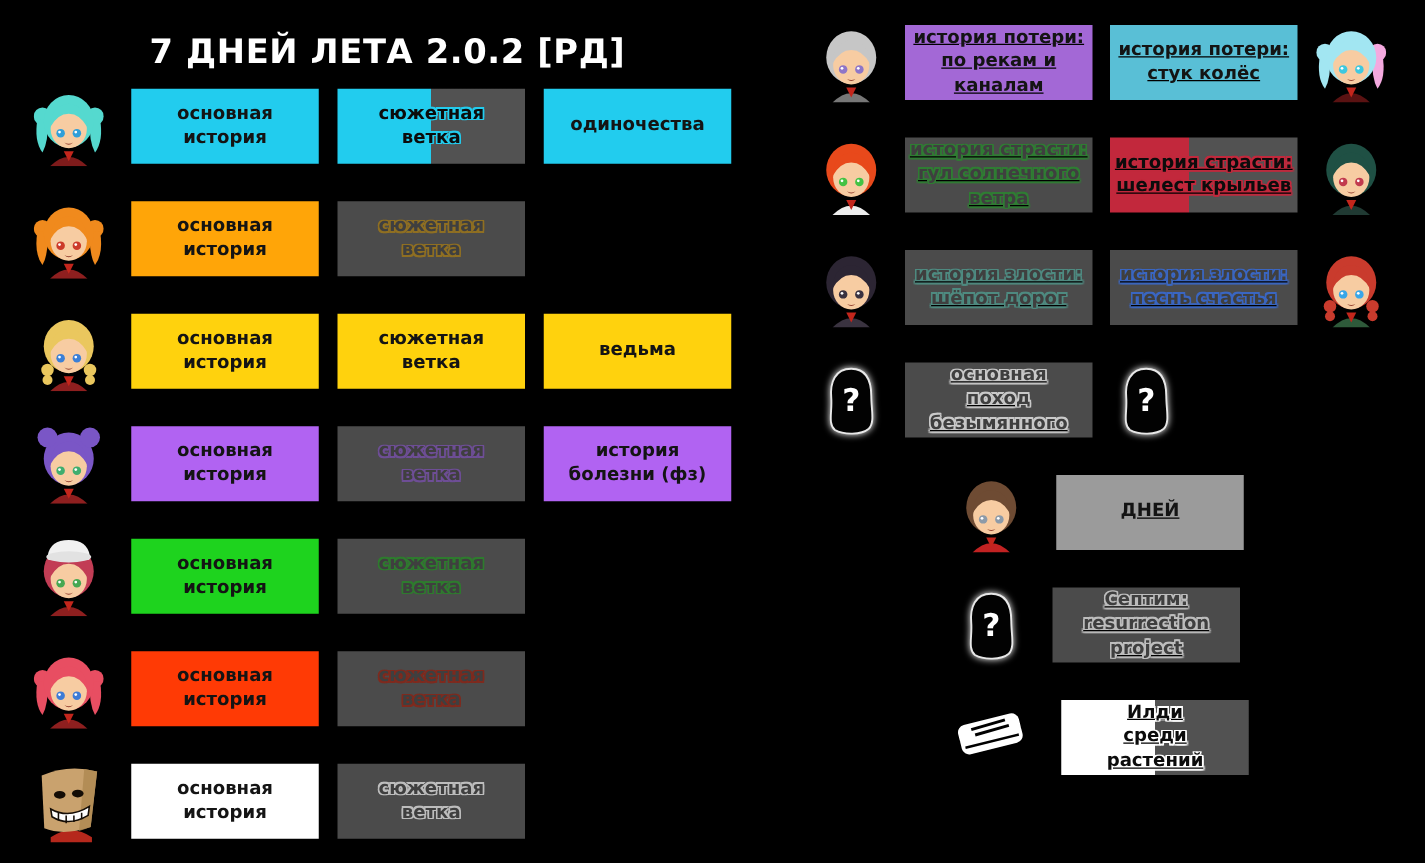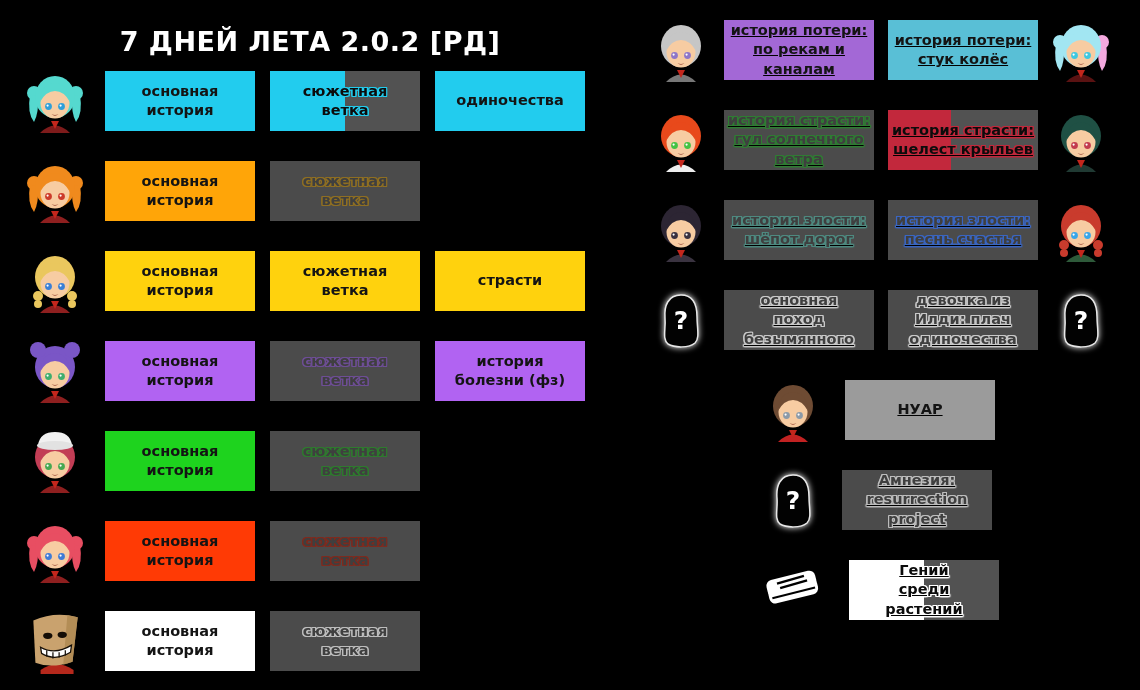--- a/index.html
+++ b/index.html
@@ -106,21 +106,21 @@
             <circle cx="34.5" cy="37.5" r="3.4" fill="#3A7FD6"></circle>
     <circle cx="20.6" cy="36.6" r="1.1" fill="#fff"></circle>
             <circle cx="33.6" cy="36.6" r="1.1" fill="#fff"></circle>
     <path d="M24.5 45 Q28 48.5 31.5 45 Q28 47 24.5 45 Z" fill="#93402F"></path>
           </svg>
         </div>
         <div class="btn full" style="--accent: #FFD20D;"><span class="lbl">основная
 история</span></div>
         <div class="btn full" style="--accent: #FFD20D;"><span class="lbl">сюжетная
 ветка</span></div>
-        <div class="btn full" style="--accent: #FFD20D;"><span class="lbl">страсти</span></div>
+        <div class="btn full" style="--accent: #FFD20D;"><span class="lbl">ведьма</span></div>
       </div>
       <div class="row">
         <div class="acell">
           <svg width="56" height="64" viewBox="0 0 56 64">
 
     <ellipse cx="28" cy="28" rx="20" ry="21" fill="#7A56C6"></ellipse>
     <circle cx="11" cy="11" r="8" fill="#7A56C6"></circle>
             <circle cx="45" cy="11" r="8" fill="#7A56C6"></circle>
     <path d="M13 64 Q28 49 43 64 Z" fill="#8E1F1F"></path>
     <path d="M24 52 L28 60 L32 52 Z" fill="#C3261C"></path>
@@ -344,23 +344,20 @@
       <div class="row">
         <div class="acell">
           <svg width="50" height="58" viewBox="0 0 50 58" style="filter:drop-shadow(0 0 3px #fff)">
       <path d="M25 4 C12 4 8 15 9 27 C10 38 6 48 12 53 C19 57 33 57 39 52 C44 47 41 37 41 26 C41 12 36 4 25 4 Z" fill="#020202" stroke="#e8e8e8" stroke-width="1.5"></path>
       <text x="25" y="38" text-anchor="middle" font-size="25" font-weight="bold" fill="#fff" font-family="DejaVu Sans, sans-serif">?</text>
           </svg>
         </div>
         <div class="btn locked" style="--accent: #C9C9C9;"><span class="lbl">основная
 поход
 безымянного</span></div>
-        <div class="btn locked" style="--accent: #C9C9C9;"><span class="lbl">девочка из
-Илди: плач
-одиночества</span></div>
         <div class="acell">
           <svg width="50" height="58" viewBox="0 0 50 58" style="filter:drop-shadow(0 0 3px #fff)">
       <path d="M25 4 C12 4 8 15 9 27 C10 38 6 48 12 53 C19 57 33 57 39 52 C44 47 41 37 41 26 C41 12 36 4 25 4 Z" fill="#020202" stroke="#e8e8e8" stroke-width="1.5"></path>
       <text x="25" y="38" text-anchor="middle" font-size="25" font-weight="bold" fill="#fff" font-family="DejaVu Sans, sans-serif">?</text>
           </svg>
         </div>
       </div>
       <div class="row single">
         <div class="acell">
           <svg width="56" height="64" viewBox="0 0 56 64">
@@ -372,43 +369,43 @@
     <ellipse cx="28" cy="34" rx="14.5" ry="15.5" fill="#F7CCA2"></ellipse>
     <path d="M13 33 Q14 15 28 14 Q42 15 43 33 Q37 22 28 22 Q19 22 13 33 Z" fill="#6E4B33"></path>
 
     <circle cx="21.5" cy="37.5" r="3.4" fill="#8C9AA8"></circle>
             <circle cx="34.5" cy="37.5" r="3.4" fill="#8C9AA8"></circle>
     <circle cx="20.6" cy="36.6" r="1.1" fill="#fff"></circle>
             <circle cx="33.6" cy="36.6" r="1.1" fill="#fff"></circle>
     <path d="M24.5 45 Q28 48.5 31.5 45 Q28 47 24.5 45 Z" fill="#93402F"></path>
           </svg>
         </div>
-        <div class="btn full" style="--accent: #9B9B9B;"><span class="lbl">НУАР</span></div>
+        <div class="btn full" style="--accent: #9B9B9B;"><span class="lbl">ДНЕЙ</span></div>
       </div>
       <div class="row single">
         <div class="acell">
           <svg width="50" height="58" viewBox="0 0 50 58" style="filter:drop-shadow(0 0 3px #fff)">
       <path d="M25 4 C12 4 8 15 9 27 C10 38 6 48 12 53 C19 57 33 57 39 52 C44 47 41 37 41 26 C41 12 36 4 25 4 Z" fill="#020202" stroke="#e8e8e8" stroke-width="1.5"></path>
       <text x="25" y="38" text-anchor="middle" font-size="25" font-weight="bold" fill="#fff" font-family="DejaVu Sans, sans-serif">?</text>
           </svg>
         </div>
-        <div class="btn locked" style="--accent: #BDBDBD;"><span class="lbl">Амнезия:
+        <div class="btn locked" style="--accent: #BDBDBD;"><span class="lbl">Септим:
 resurrection
 project</span></div>
       </div>
       <div class="row single">
         <div class="acell">
           <svg width="64" height="50" viewBox="0 0 64 50">
       <g transform="rotate(-14 32 25)">
         <rect x="7" y="18" width="50" height="16" rx="6" fill="#fff"></rect>
         <rect x="7" y="10" width="50" height="17" rx="6" fill="#fff"></rect>
         <line x1="10" y1="28" x2="54" y2="28" stroke="#000" stroke-width="2"></line>
         <line x1="18" y1="15" x2="46" y2="14" stroke="#000" stroke-width="2.4"></line>
         <line x1="20" y1="20" x2="48" y2="19" stroke="#000" stroke-width="2.4"></line>
       </g>
           </svg>
         </div>
-        <div class="btn partial" style="--accent: #FFFFFF; --fill: 50%;"><span class="lbl">Гений
+        <div class="btn partial" style="--accent: #FFFFFF; --fill: 50%;"><span class="lbl">Илди
 среди
 растений</span></div>
       </div>
     </div>
 </div>
 
 </body></html>

